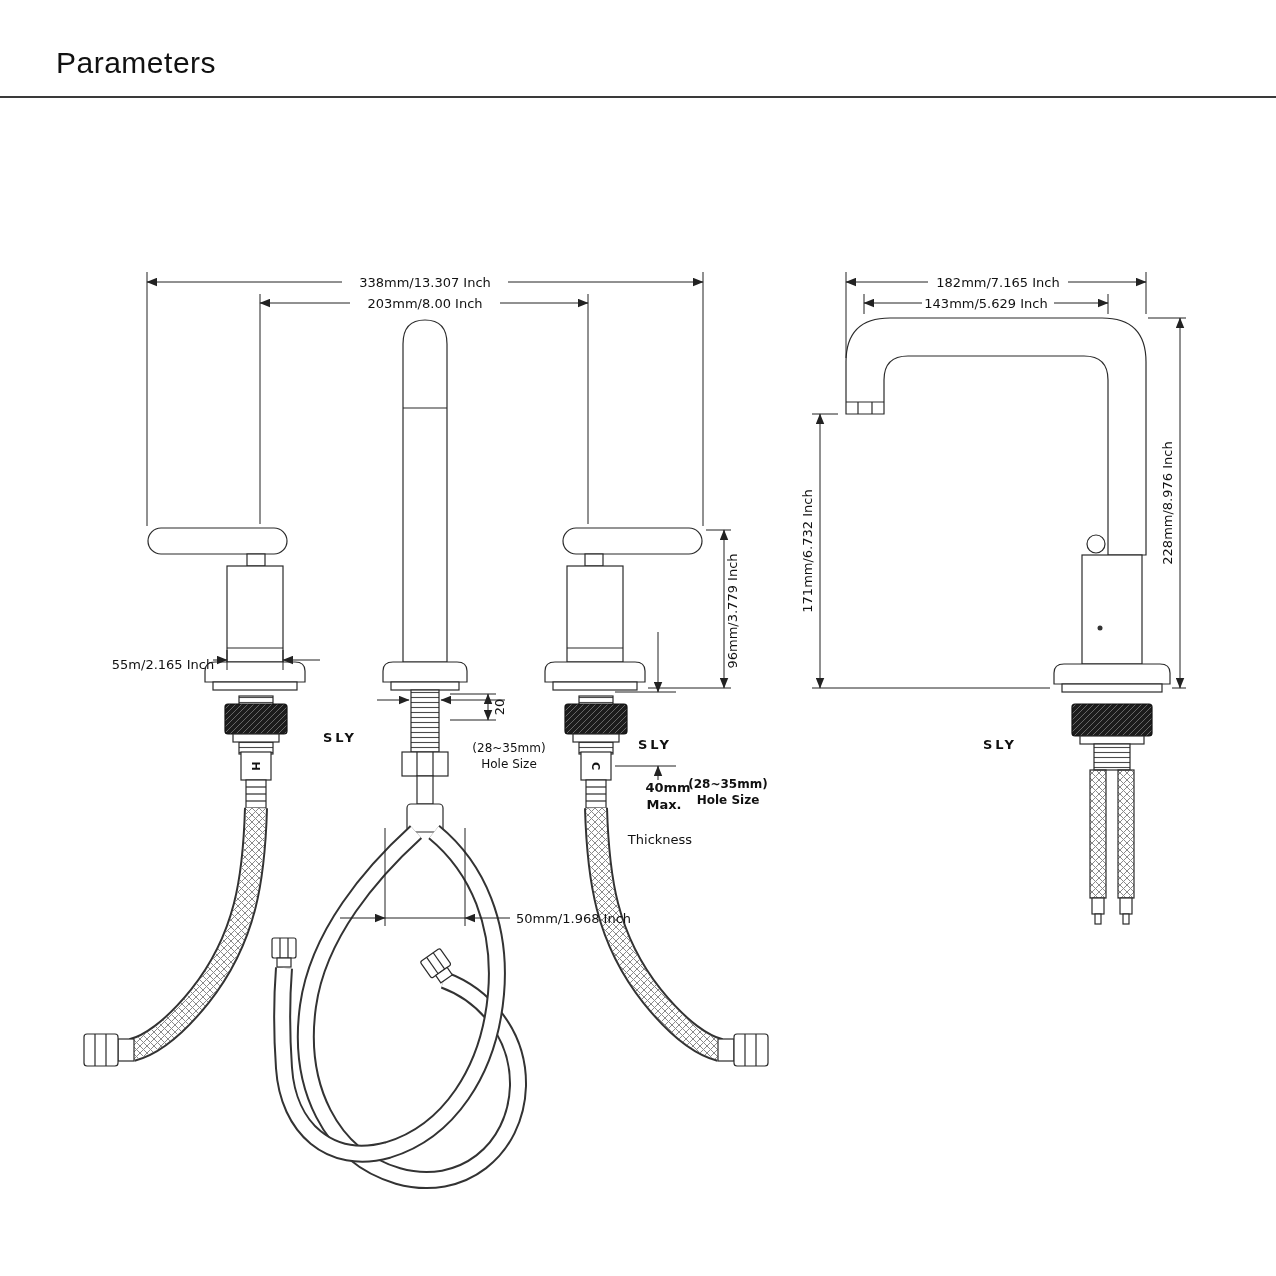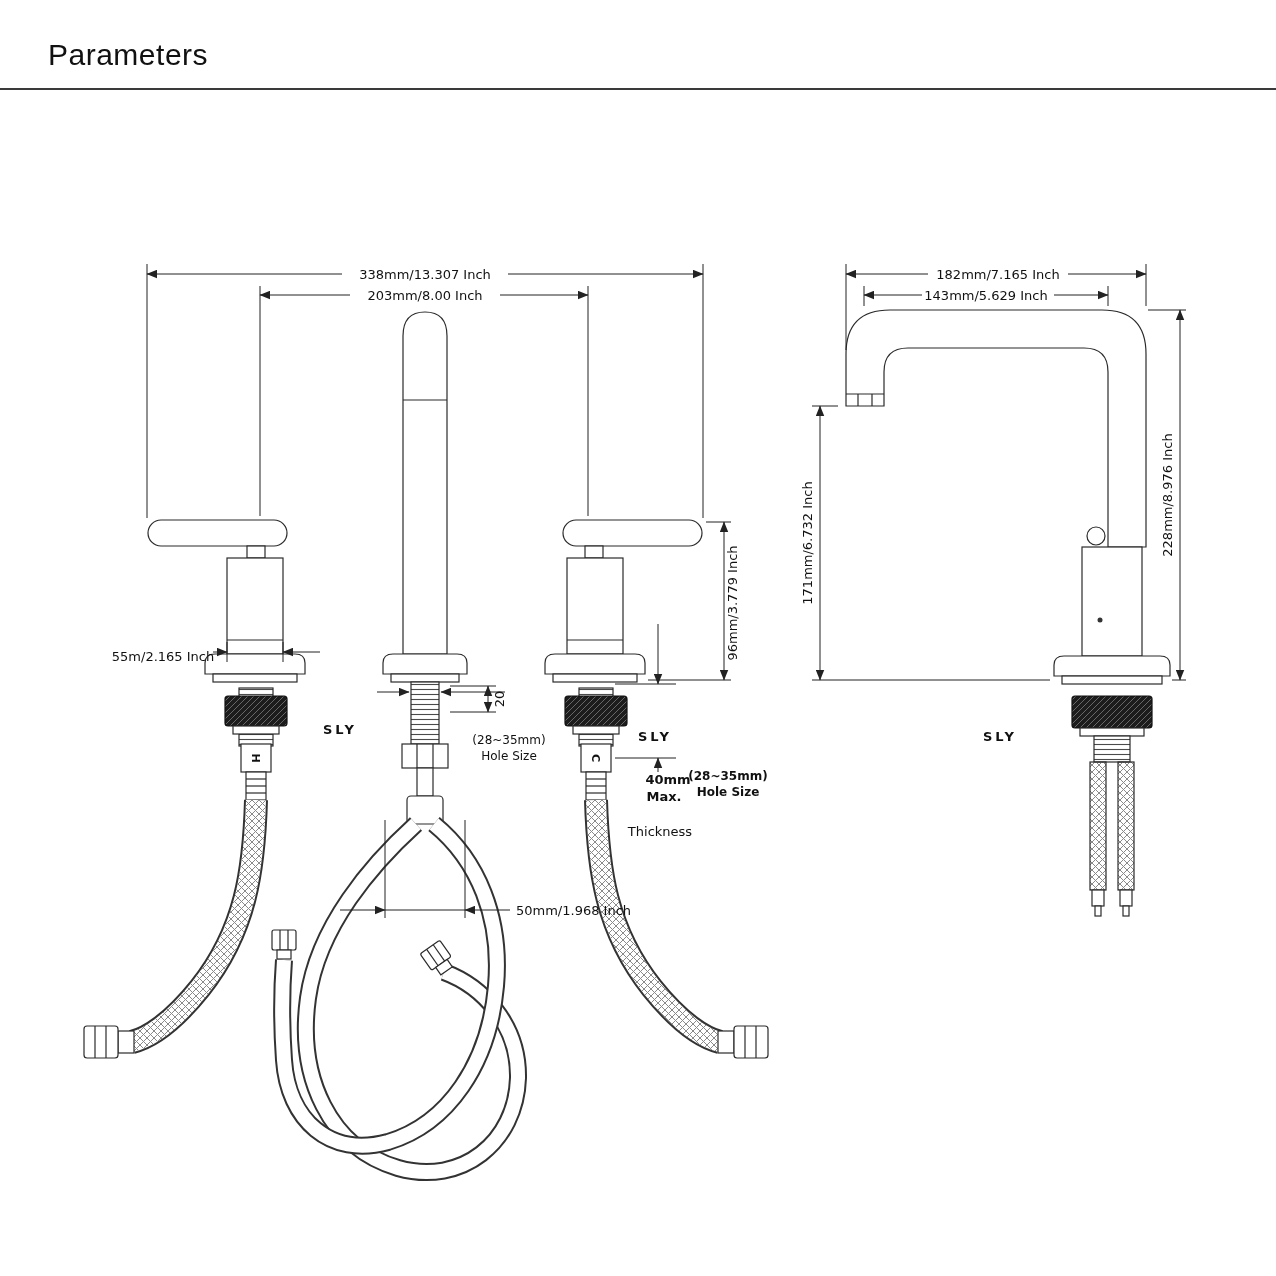--- a/index.html
+++ b/index.html
@@ -1,18 +1,18 @@
 <!DOCTYPE html>
 <html><head>
 <meta charset="utf-8">
 <style>
   html,body{margin:0;padding:0;background:#fff;width:1276px;height:1276px;overflow:hidden;}
   body{font-family:"Liberation Sans","DejaVu Sans",sans-serif;color:#111;}
   .page-header{height:86px;border-bottom:2px solid #3a3a3a;box-sizing:border-box;}
-  .page-header h1{margin:4px;padding:34px 0 0 44px;font-size:30px;font-weight:500;color:#111;letter-spacing:.5px;}
+  .page-header h1{margin:12px;padding:34px 0 0 44px;font-size:30px;font-weight:500;color:#111;letter-spacing:.5px;}
   svg{display:block;}
   svg text{font-family:"DejaVu Sans","Liberation Sans",sans-serif;font-size:13px;fill:#111;stroke:none;}
   svg text.t12{font-size:12px;}
   svg text.b{font-weight:bold;}
   svg text.wm{font-weight:bold;letter-spacing:3px;}
   svg text.hc{font-size:11px;font-weight:bold;}
 </style>
 </head>
 <body>
 

